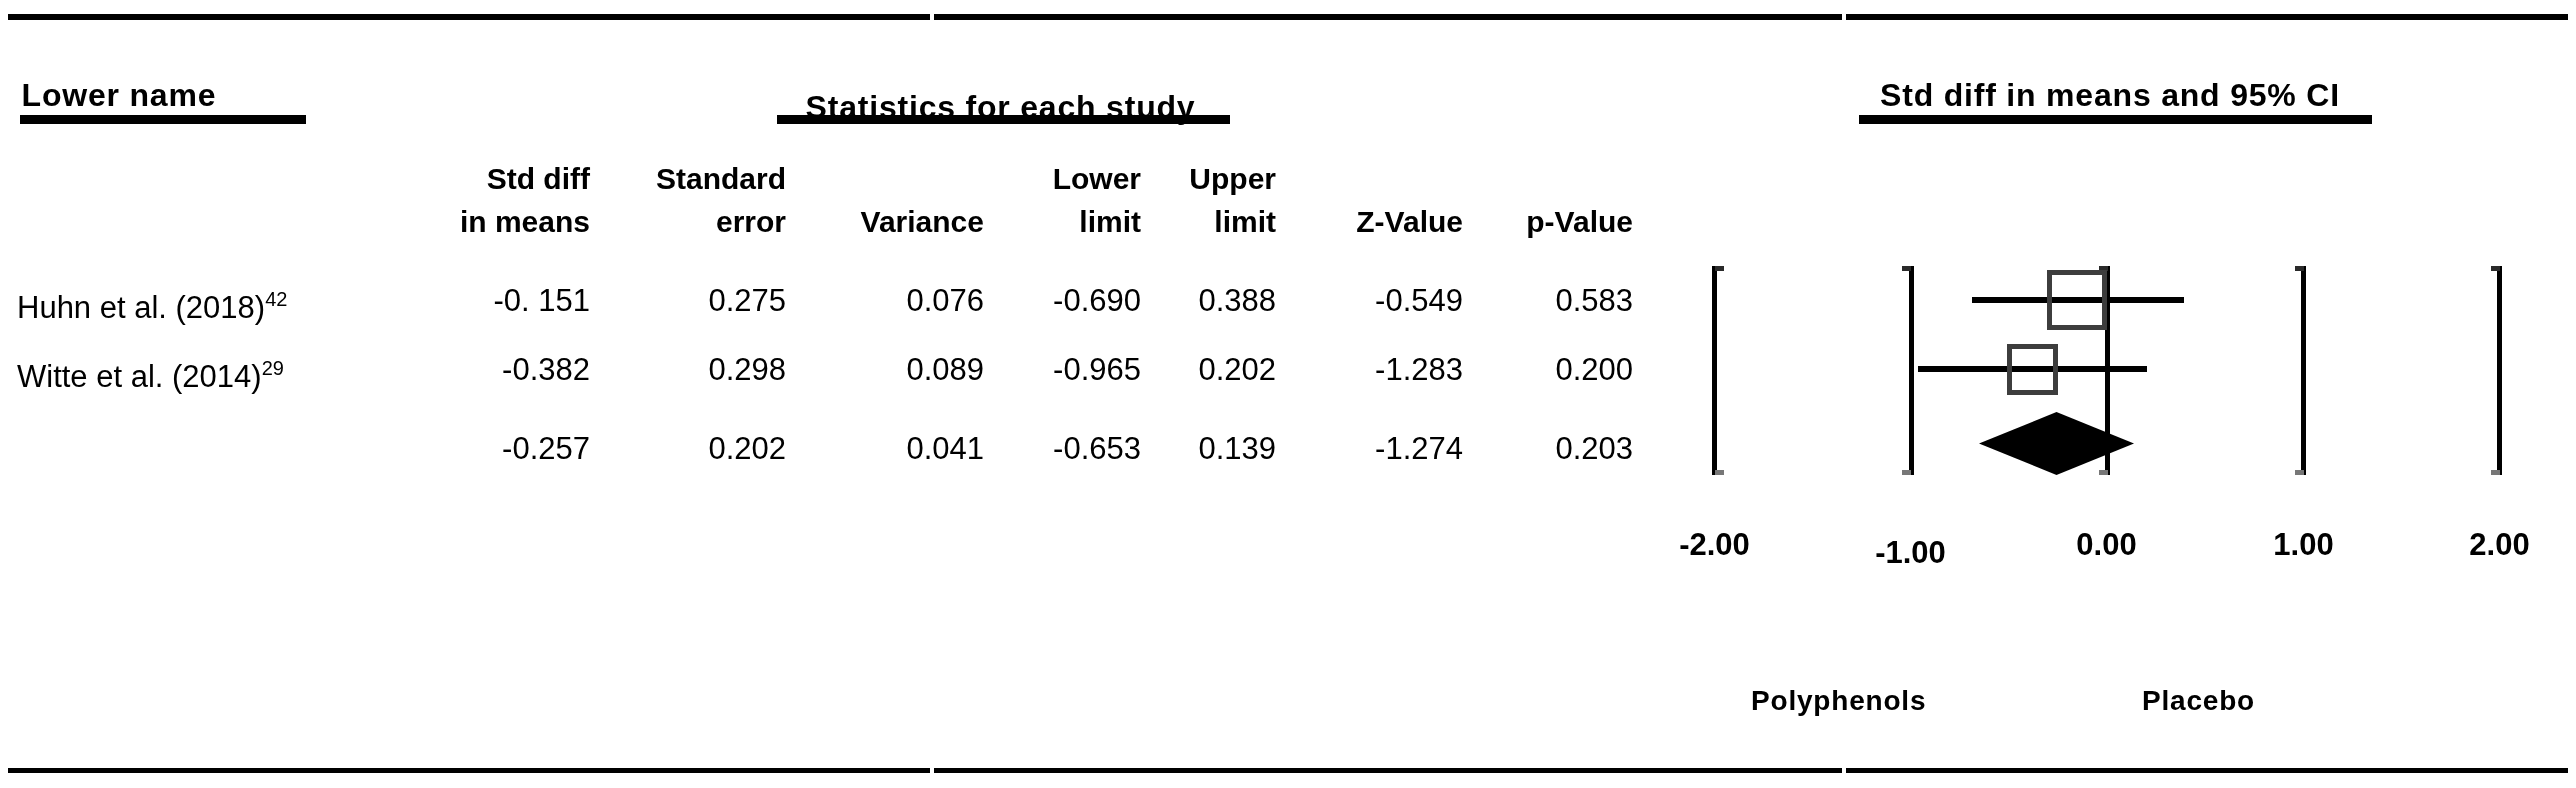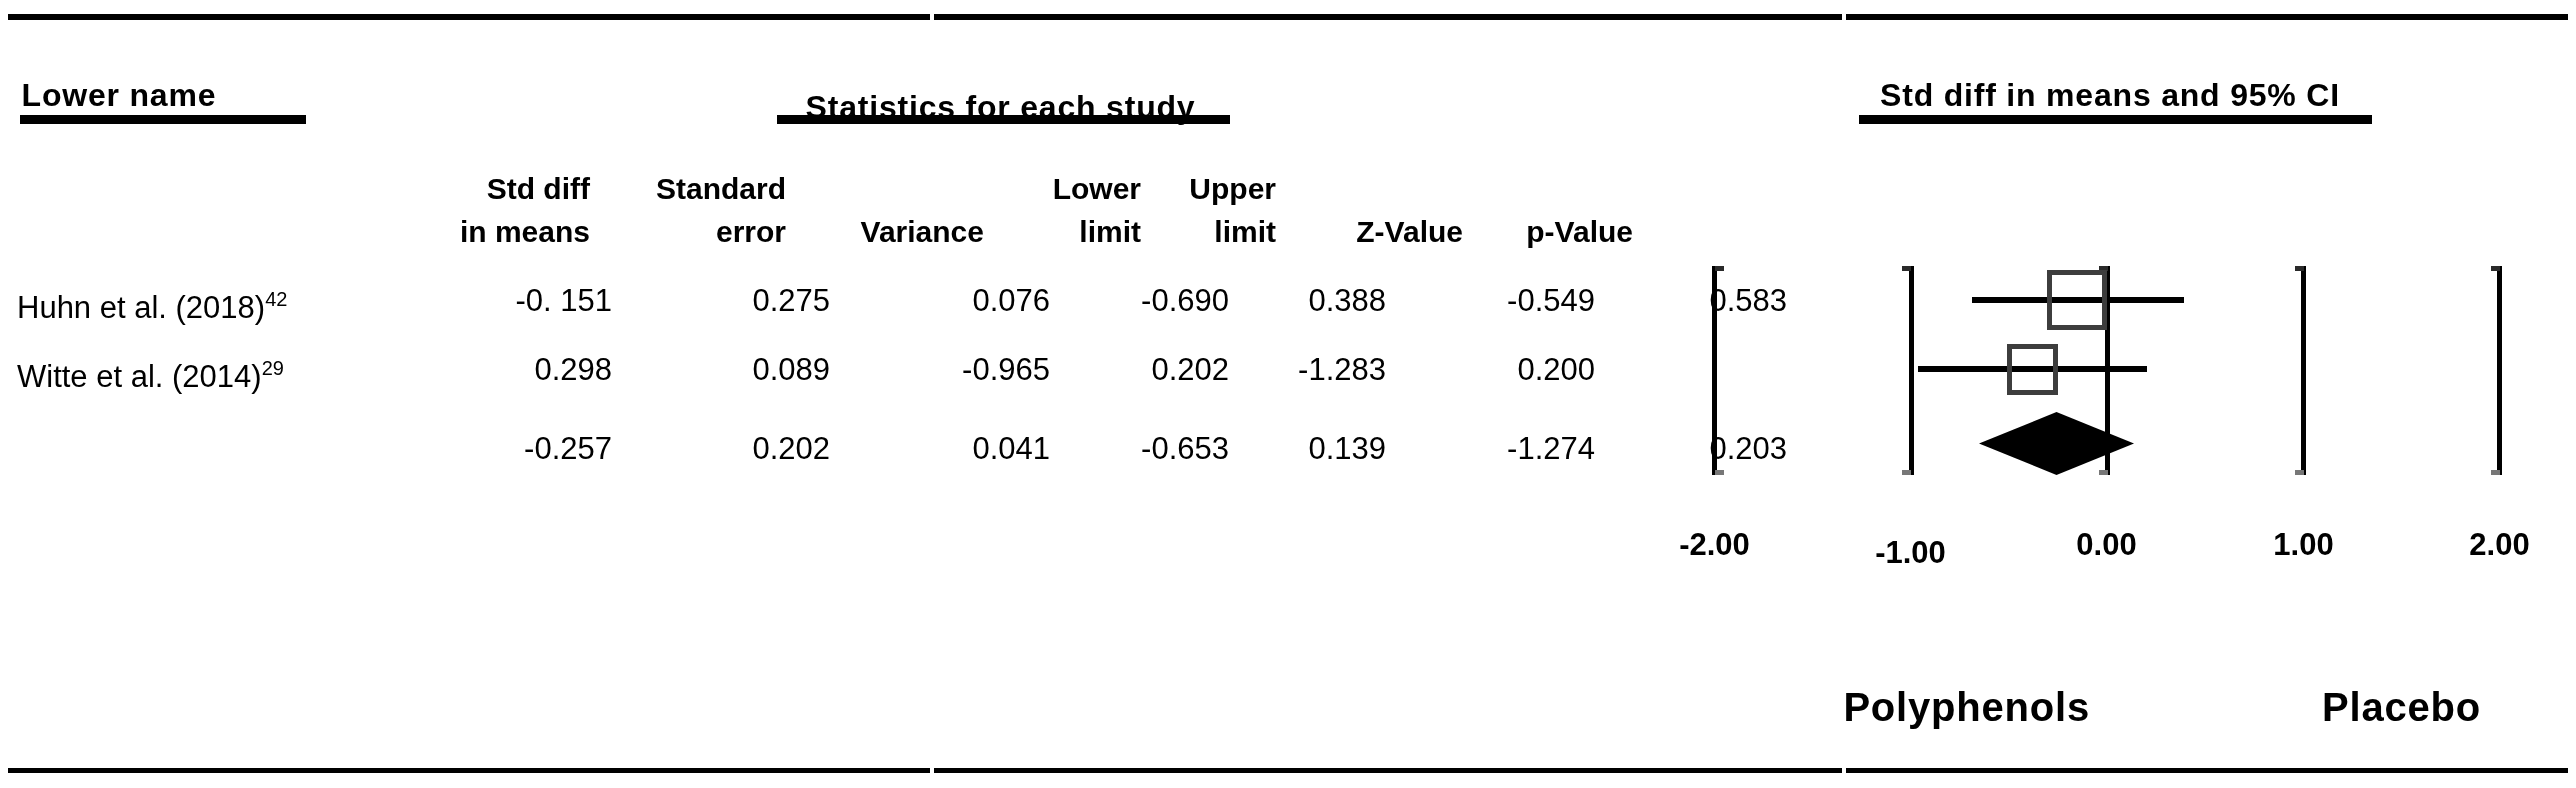--- a/index.html
+++ b/index.html
@@ -12,53 +12,53 @@
   .sec-head{position:absolute;font-size:32px;font-weight:bold;letter-spacing:0.8px;white-space:nowrap;}
   .sec-head.centered{text-align:center;}
   .sec-underline{position:absolute;background:#000;height:8.5px;}
   .hdr-grid,.row-grid{
     position:absolute;left:17px;display:grid;
     grid-template-columns:383px 190px 196px 198px 157px 135px 187px 170px;
     width:1616px;white-space:nowrap;
   }
   .hdr-cell{text-align:right;font-weight:bold;font-size:30px;}
   .hdr-cell div{height:43px;line-height:43px;}
-  .row-grid{font-size:31px;font-weight:normal;gap:22px;}
+  .row-grid{font-size:31px;font-weight:normal;}
   .cell{text-align:right;height:43px;line-height:43px;}
   .cell.study{text-align:left;}
   .cell sup{font-size:20px;position:relative;top:-1.5px;letter-spacing:0;}
   
   .vline{position:absolute;width:4.6px;background:#000;}
   .vcap{position:absolute;height:4.6px;width:8.5px;background:#2a2a2a;}
   .vcap.foot{background:#777;}
   .ci-line{position:absolute;height:6.2px;background:#000;}
   .sq{position:absolute;border:5.4px solid #3d3d3d;background:transparent;box-sizing:border-box;}
   .diamond{position:absolute;background:#000;clip-path:polygon(50% 0,100% 50%,50% 100%,0 50%);}
   .tick-label{position:absolute;width:169px;text-align:center;font-size:31px;font-weight:bold;}
-  .group-label{position:absolute;width:339px;text-align:right;font-size:40px;font-weight:bold;letter-spacing:0.8px;}
+  .group-label{position:absolute;width:339px;text-align:left;font-size:28px;font-weight:bold;letter-spacing:0.8px;}
 </style>
 </head>
 <body>
 
 <div class="figure">
 
   <div class="hborder" style="top:14px;left:7.7px;width:922px;"></div>
   <div class="hborder" style="top:14px;left:934px;width:908px;"></div>
   <div class="hborder" style="top:14px;left:1846px;width:722px;"></div>
 
   <div class="sec-head" style="left:21.6px;top:77px;">Lower name</div>
   <div class="sec-underline" style="left:20px;top:115px;width:286px;"></div>
 
   <div class="sec-head centered" style="left:758px;top:77px;width:485px;margin-top:12px;">Statistics for each study</div>
   <div class="sec-underline" style="left:777px;top:115px;width:453px;"></div>
 
   <div class="sec-head centered" style="left:1825px;top:77px;width:570px;">Std diff in means and 95% CI</div>
   <div class="sec-underline" style="left:1859px;top:115px;width:513px;"></div>
 
-  <div class="hdr-grid" style="top:167px;">
+  <div class="hdr-grid" style="top:157px;">
     <div class="hdr-cell">
         <div></div>
         <div></div>
       </div>
     <div class="hdr-cell">
       <div>Std diff</div>
         <div>in means</div>
     </div>
     <div class="hdr-cell">
       <div>Standard</div>
@@ -92,20 +92,21 @@
     <div class="cell">0.275</div>
     <div class="cell">0.076</div>
     <div class="cell">-0.690</div>
     <div class="cell">0.388</div>
     <div class="cell">-0.549</div>
     <div class="cell">0.583</div>
   </div>
 
   <div class="row-grid" style="top:348px;">
     <div class="cell study"><span>Witte et al. (2014)</span><sup>29</sup></div>
+    <div class="cell">-0.382</div>
     <div class="cell">0.298</div>
     <div class="cell">0.089</div>
     <div class="cell">-0.965</div>
     <div class="cell">0.202</div>
     <div class="cell">-1.283</div>
     <div class="cell">0.200</div>
   </div>
 
   <div class="row-grid" style="top:427px;">
     <div class="cell study"><span></span><sup></sup></div>

